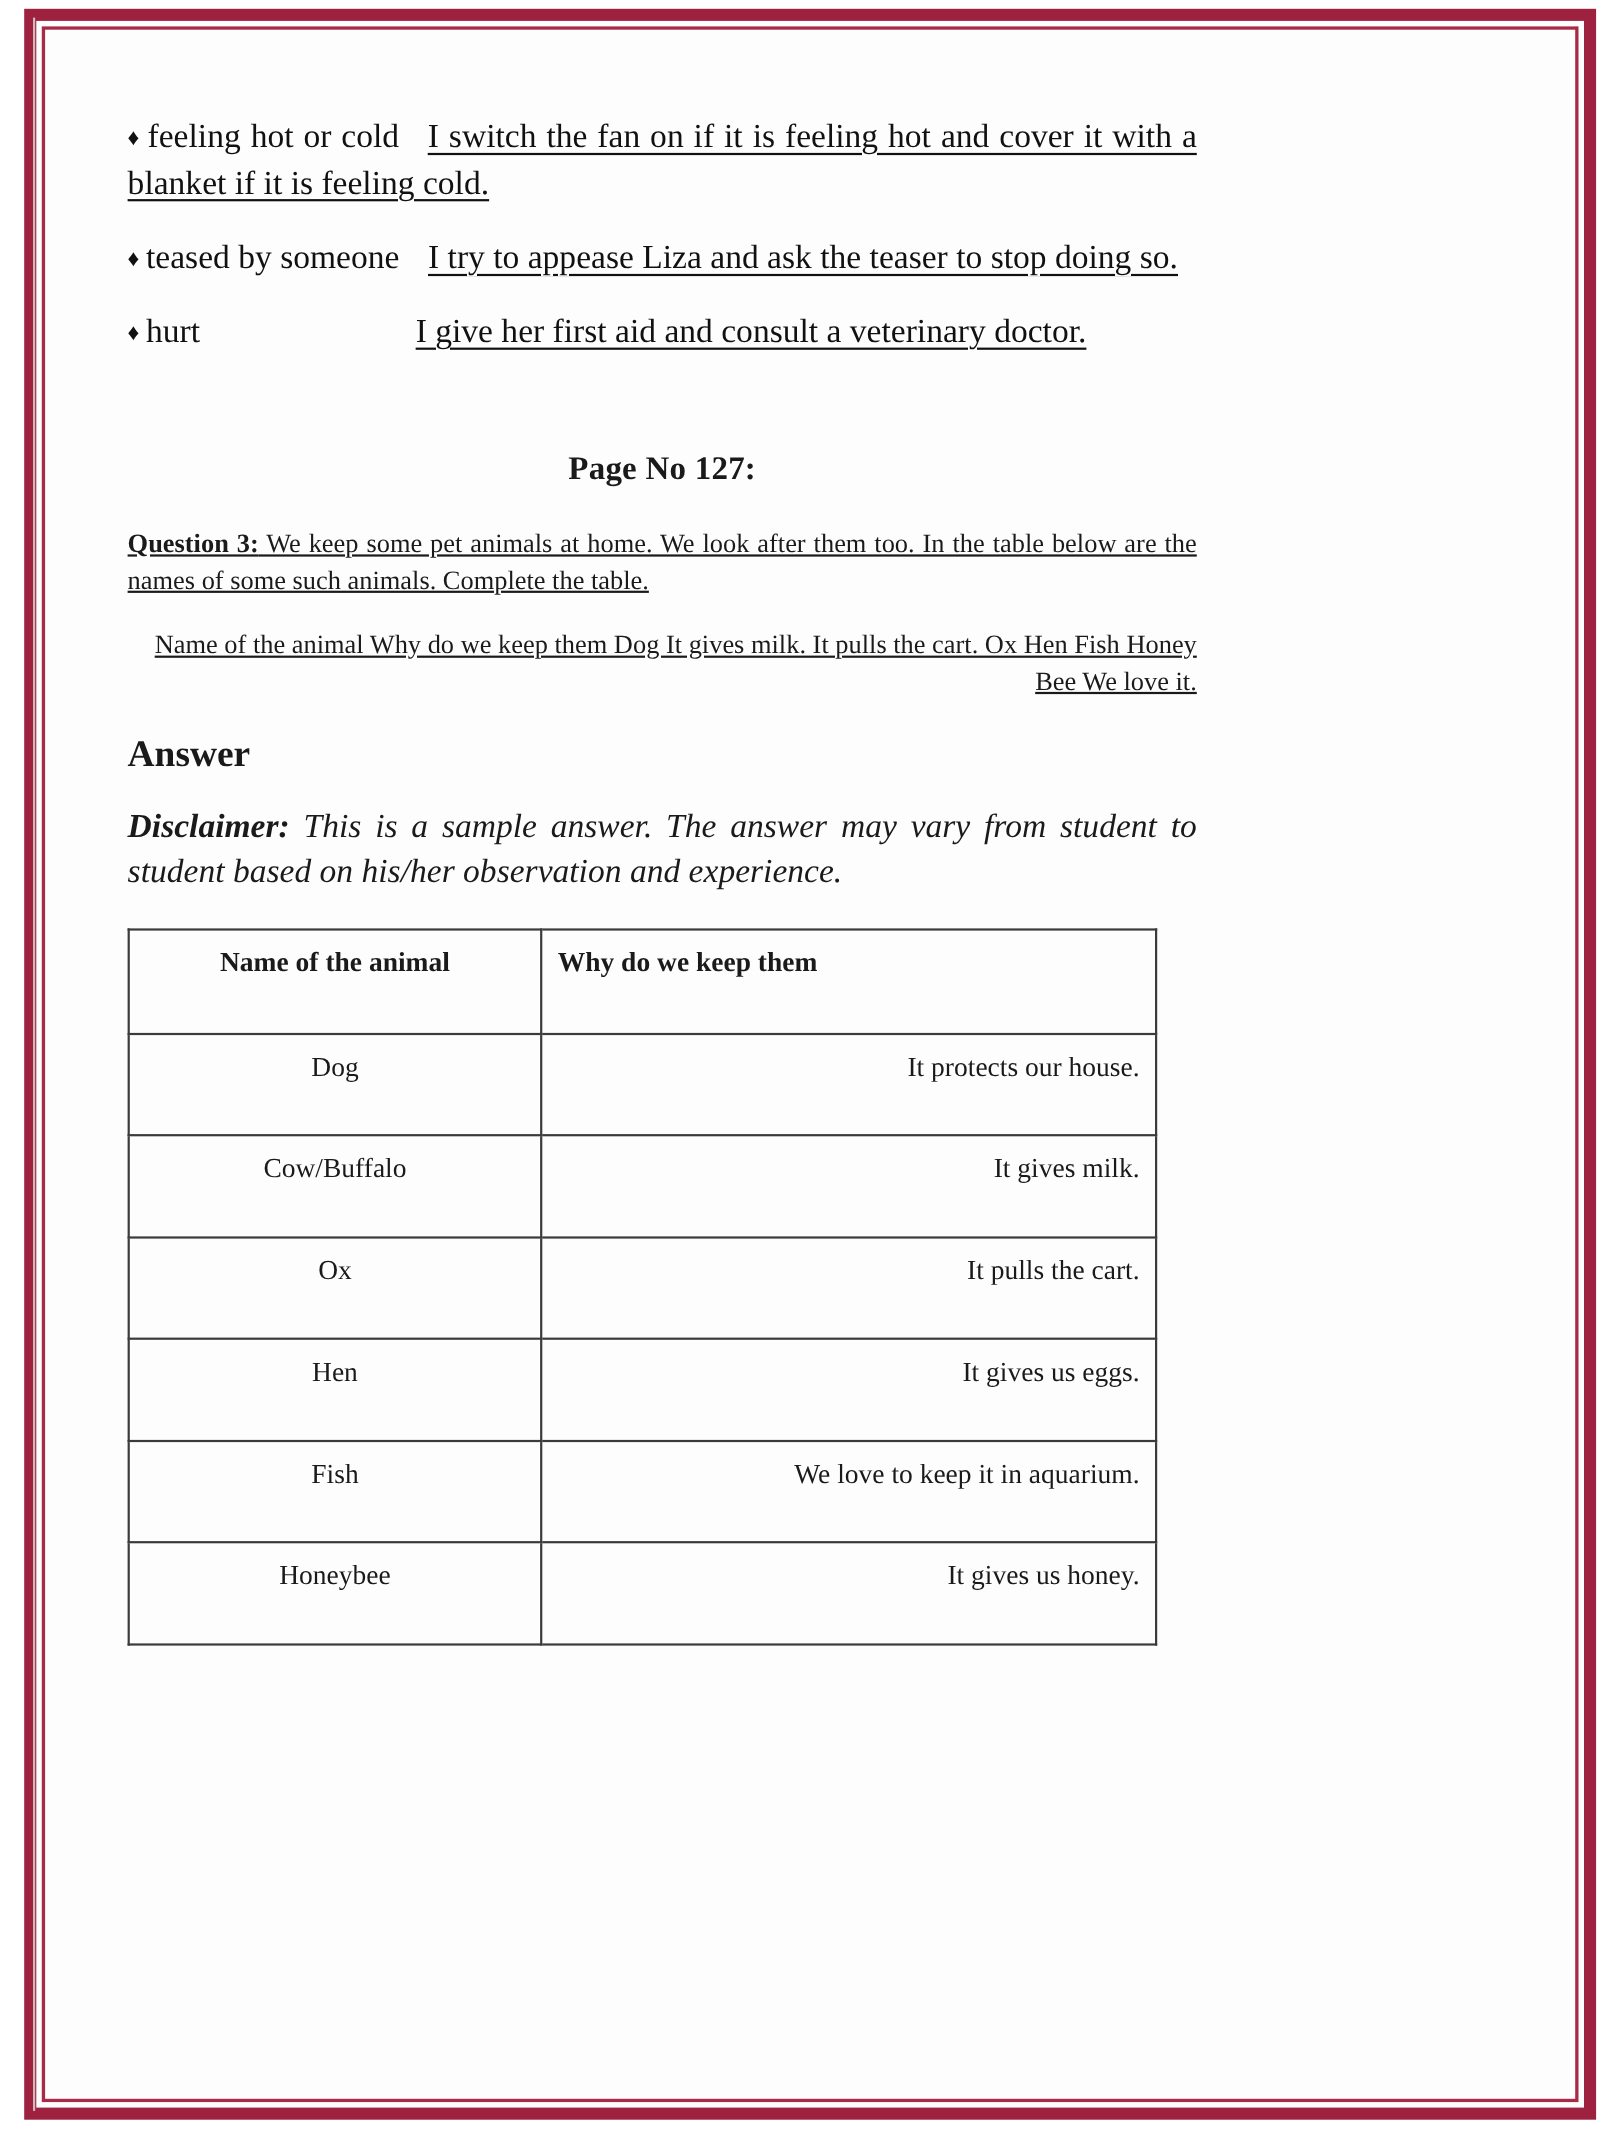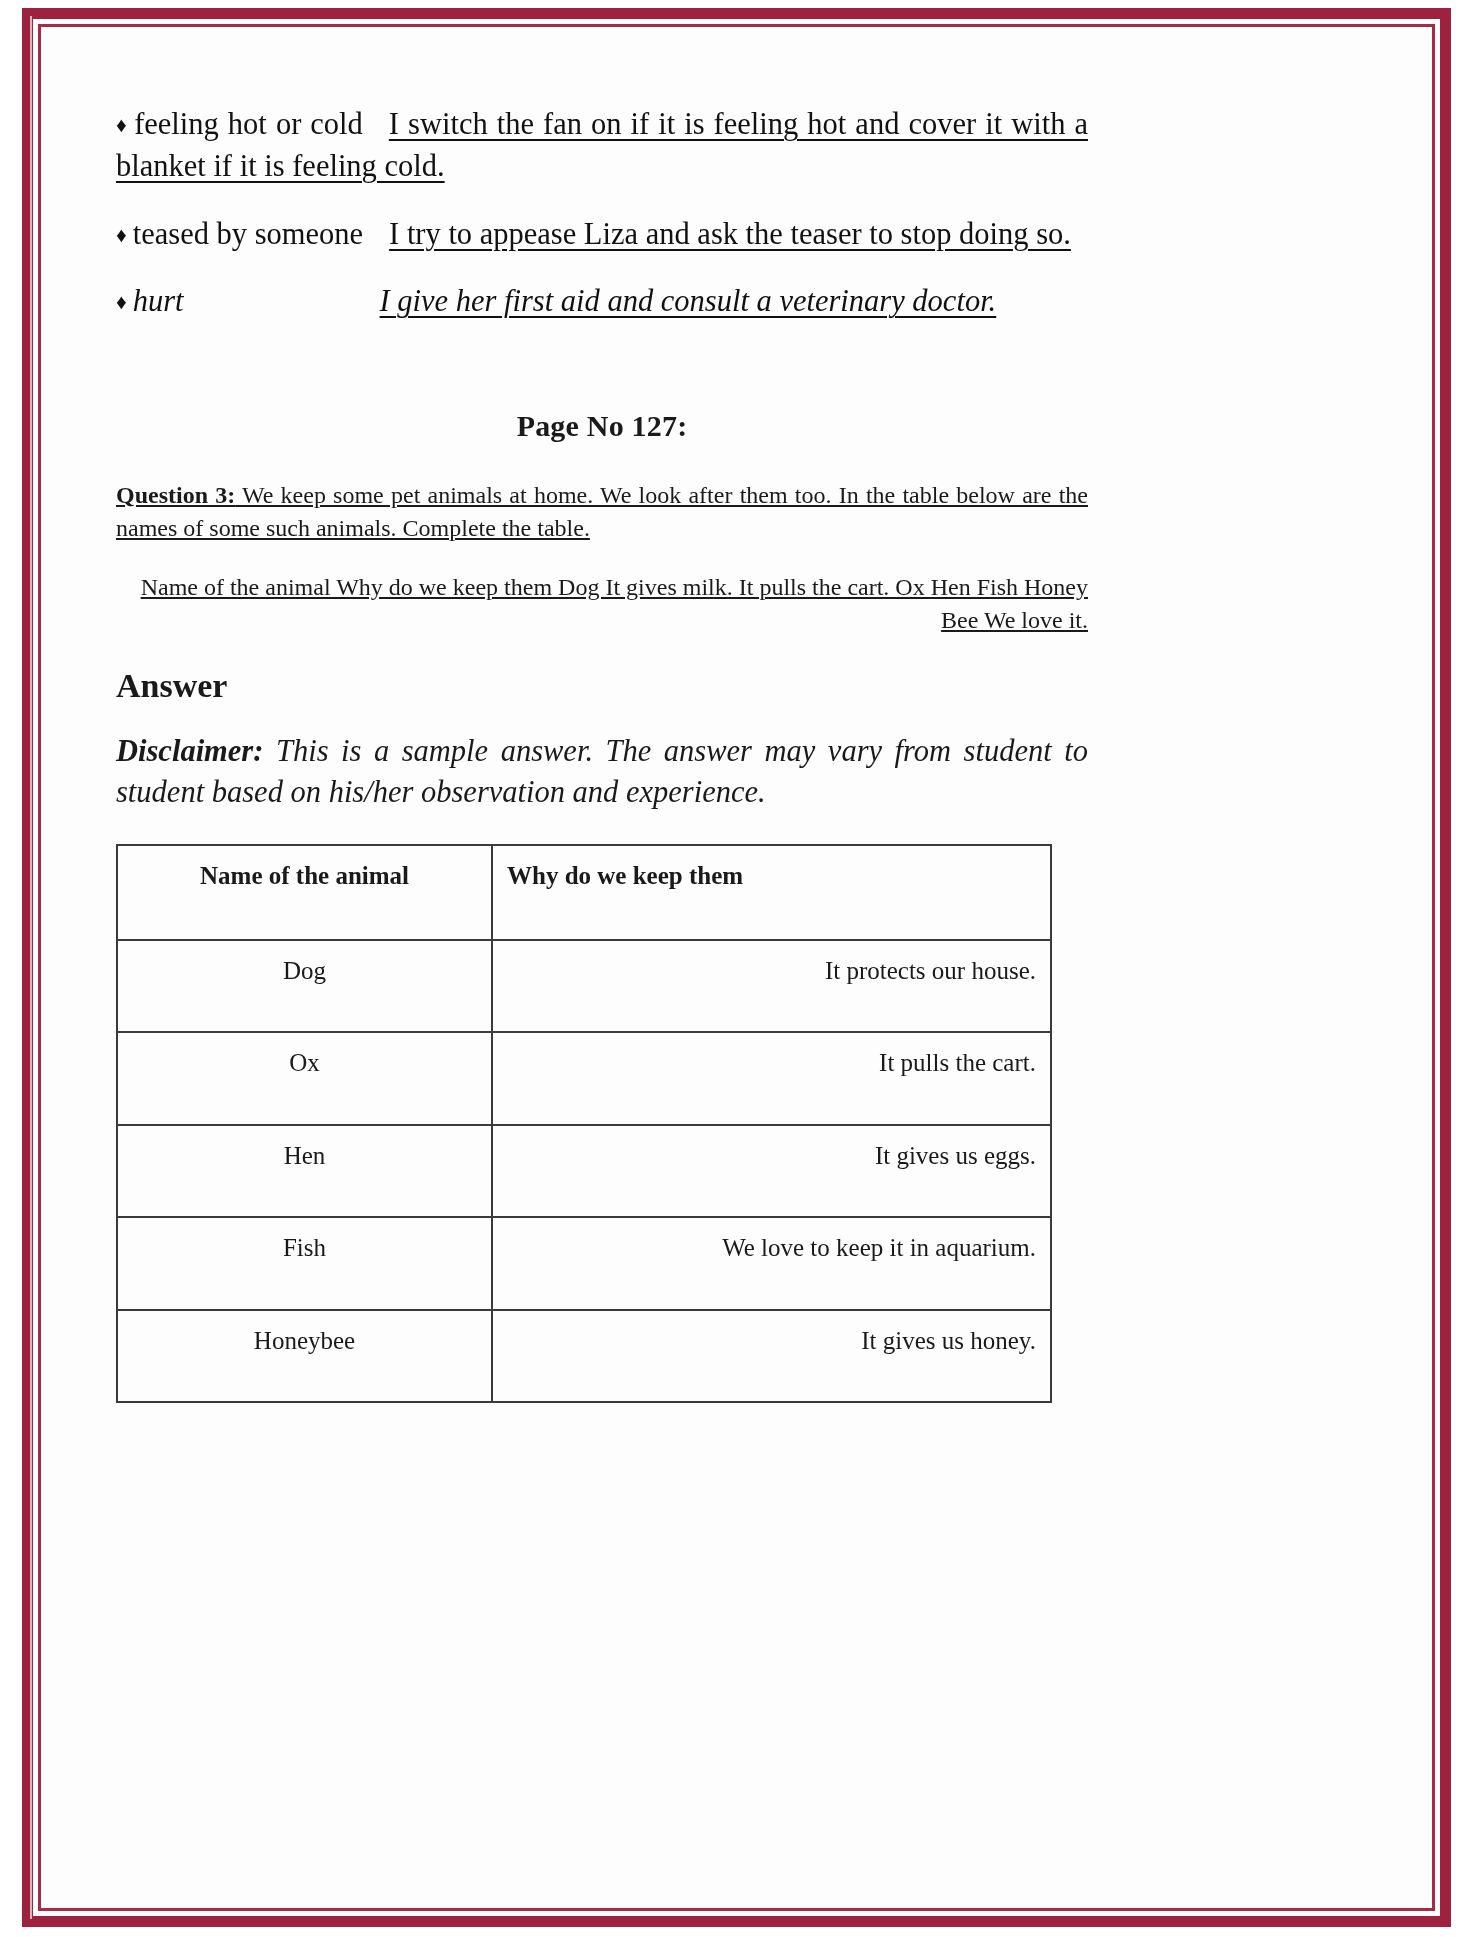--- a/index.html
+++ b/index.html
@@ -58,21 +58,21 @@
 
   
   .bullet-row {
     font-size: 30.5px;
     line-height: 1.37;
     margin-bottom: 26px;
     text-align: justify;
     text-justify: inter-word;
     color: #111;
   }
-  .bullet-row:last-of-type { margin-bottom: 0; font-style: italic; }
+  .bullet-row:last-of-type { margin-bottom: 0; }
   .bullet-mark {
     font-size: 21px;
     vertical-align: 2px;
     margin-right: 6px;
     color: #111;
   }
   .prompt-text { white-space: nowrap; }
   .gap-sm { display: inline-block; width: 26px; }
   .gap-lg { display: inline-block; width: 196px; }
   .answer-underlined {
@@ -191,20 +191,24 @@
         <th class="col-name">Name of the animal</th>
         <th class="col-why">Why do we keep them</th>
       </tr>
     </thead>
     <tbody>
       <tr>
         <td class="col-name">Dog</td>
         <td class="col-why">It protects our house.</td>
       </tr>
       <tr>
+        <td class="col-name">Cow/Buffalo</td>
+        <td class="col-why">It gives milk.</td>
+      </tr>
+      <tr>
         <td class="col-name">Ox</td>
         <td class="col-why">It pulls the cart.</td>
       </tr>
       <tr>
         <td class="col-name">Hen</td>
         <td class="col-why">It gives us eggs.</td>
       </tr>
       <tr>
         <td class="col-name">Fish</td>
         <td class="col-why">We love to keep it in aquarium.</td>

